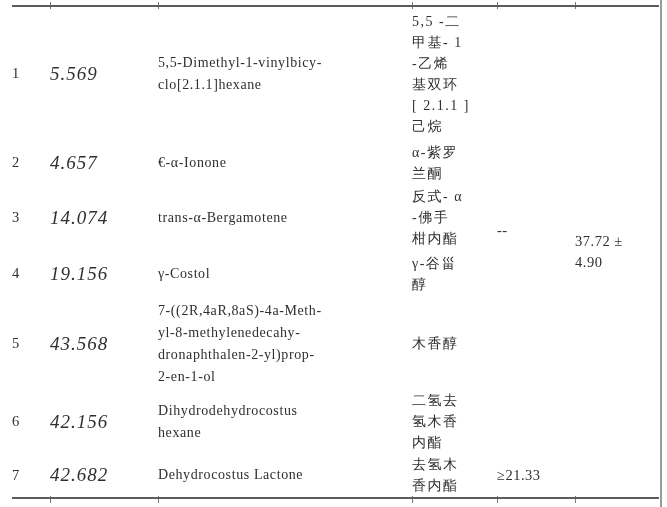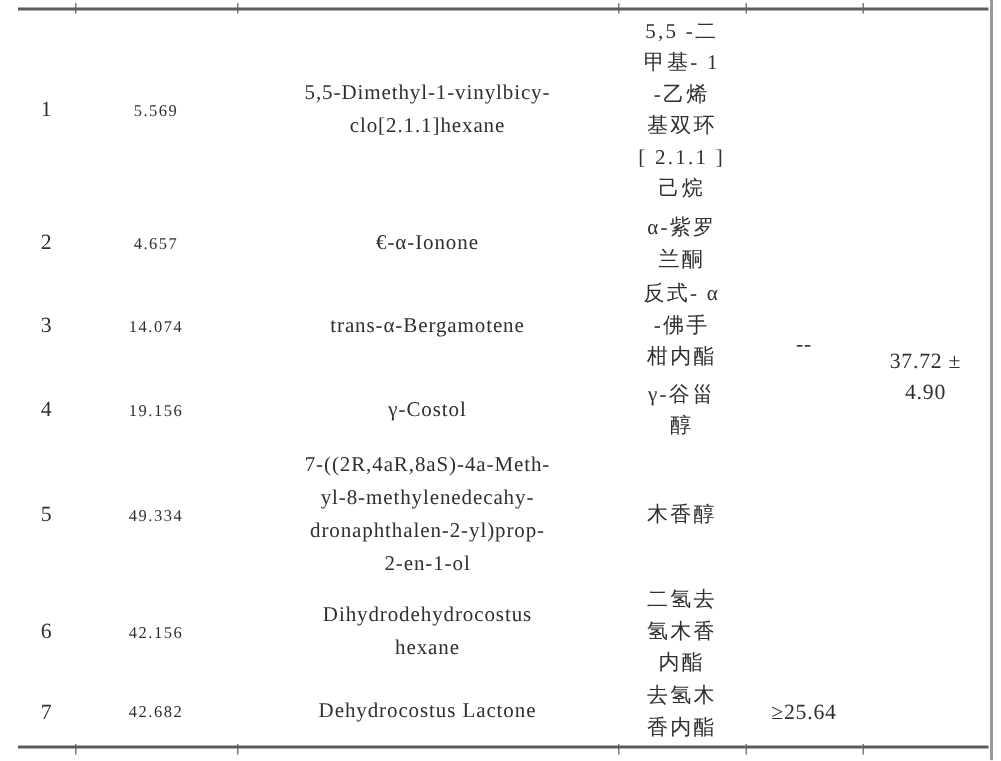--- a/index.html
+++ b/index.html
@@ -30,34 +30,34 @@
     left: 12px;
     top: 5px;
     width: 647px;
     border-collapse: collapse;
     table-layout: fixed;
     border-top: 2px solid #5c5c5c;
     border-bottom: 2px solid #5c5c5c;
   }
   .doc-table td {
     vertical-align: middle;
-    text-align: center;
+    text-align: left;
     padding: 0;
     white-space: pre-line;
     font-size: 14px;
   }
   tr.r1 { height: 134px; }
   tr.r2 { height: 45px; }
   tr.r3 { height: 65px; }
   tr.r4 { height: 47px; }
   tr.r5 { height: 93px; }
   tr.r6 { height: 63px; }
   tr.r7 { height: 45px; }
   td.no  { font-size: 14.5px; letter-spacing: 0.5px; }
-  td.rt  { font-size: 11px; letter-spacing: 1px; }
+  td.rt  { font-size: 19px; letter-spacing: 1px; font-style: italic; }
   td.en  { font-size: 14px; line-height: 22px; letter-spacing: 0.6px; }
   td.zh  { font-size: 14px; line-height: 21px; letter-spacing: 1.5px; }
   td.val { font-size: 14.5px; line-height: 21px; letter-spacing: 0.5px; }
   
   .tick {
     position: absolute;
     width: 1px;
     height: 7px;
     background: #7a7a7a;
   }
@@ -129,21 +129,21 @@
       </tr>
       <tr class="r4">
         <td class="no">4</td>
         <td class="rt">19.156</td>
         <td class="en">γ-Costol</td>
         <td class="zh">γ-谷甾
 醇</td>
       </tr>
       <tr class="r5">
         <td class="no">5</td>
-        <td class="rt">49.334</td>
+        <td class="rt">43.568</td>
         <td class="en">7-((2R,4aR,8aS)-4a-Meth-
 yl-8-methylenedecahy-
 dronaphthalen-2-yl)prop-
 2-en-1-ol</td>
         <td class="zh">木香醇</td>
       </tr>
       <tr class="r6">
         <td class="no">6</td>
         <td class="rt">42.156</td>
         <td class="en">Dihydrodehydrocostus
@@ -151,17 +151,17 @@
         <td class="zh">二氢去
 氢木香
 内酯</td>
       </tr>
       <tr class="r7">
         <td class="no">7</td>
         <td class="rt">42.682</td>
         <td class="en">Dehydrocostus Lactone</td>
         <td class="zh">去氢木
 香内酯</td>
-        <td class="val">≥25.64</td>
+        <td class="val">≥21.33</td>
       </tr>
     </tbody>
   </table>
 </div>
 
 </body></html>

